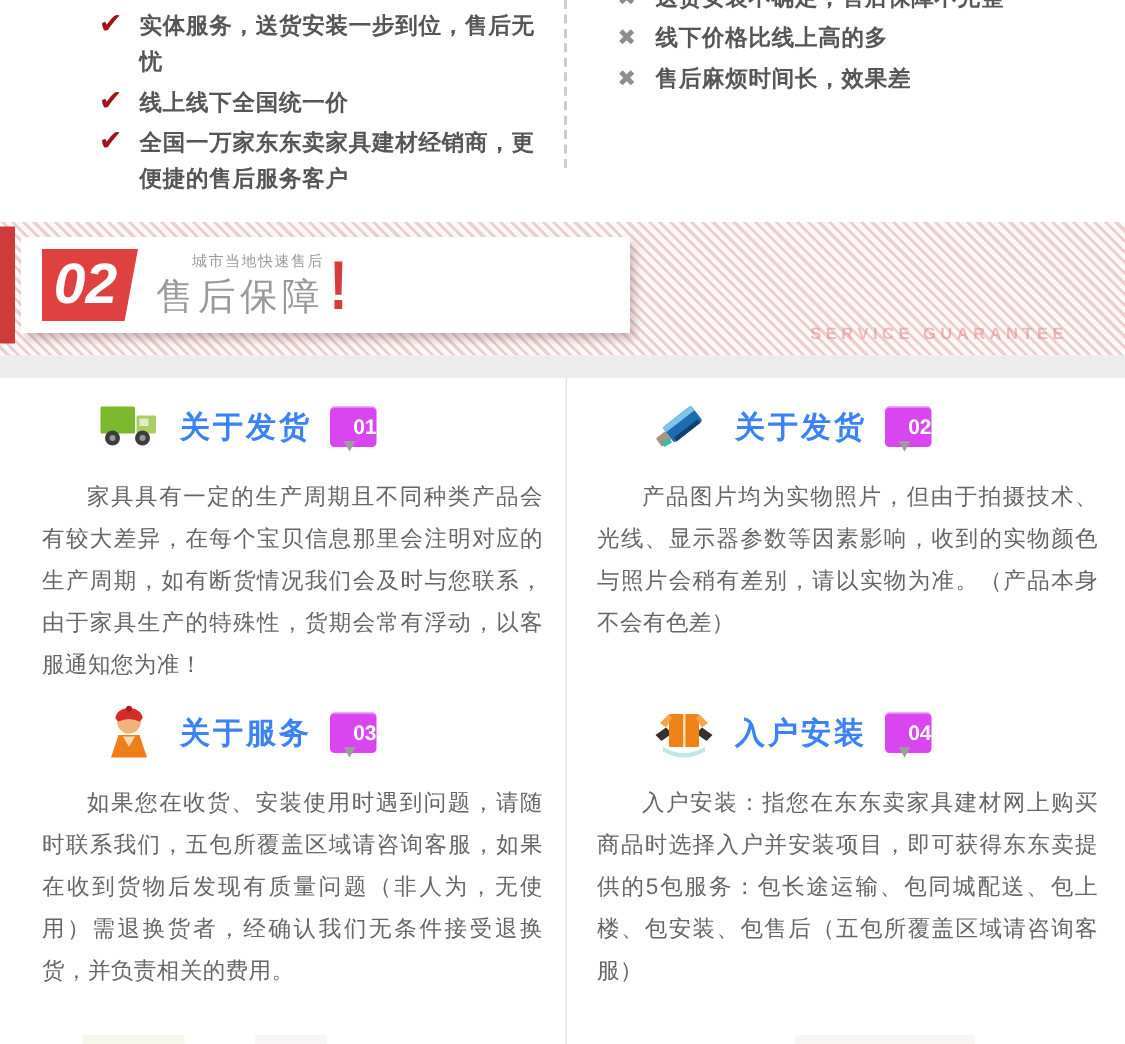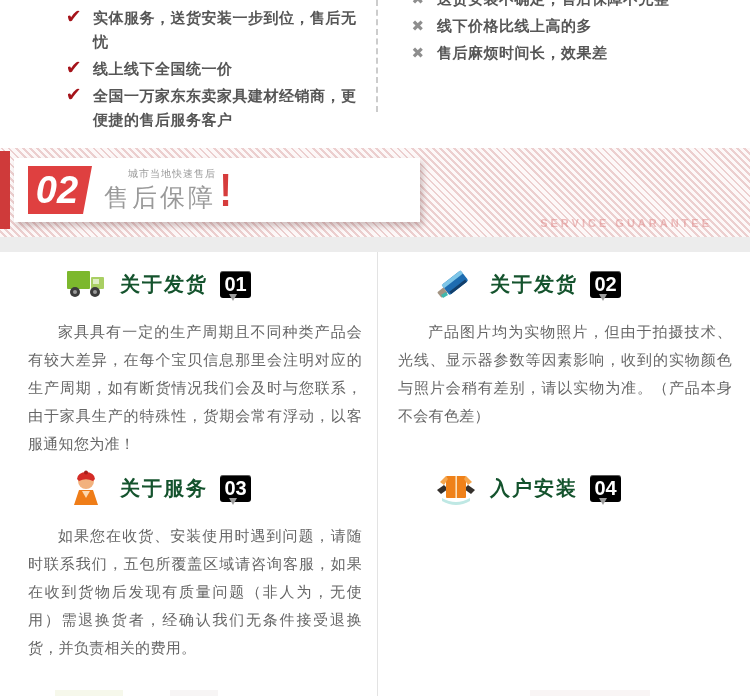--- a/index.html
+++ b/index.html
@@ -57,24 +57,24 @@
   
   .content { position:absolute; left:0; top:252px; width:750px; height:444px; background:#fff; }
   .content-divider { position:absolute; left:377px; top:0; height:444px; border-left:1px solid #e3e3e3; }
   .section { position:absolute; width:334px; }
   .section.s1 { left:28px;  top:10px; }
   .section.s2 { left:398px; top:10px; }
   .section.s3 { left:28px;  top:214px; }
   .section.s4 { left:398px; top:214px; }
   .sec-header { display:flex; align-items:center; gap:12px; padding-left:36px; height:44px; }
   .sec-icon { flex:0 0 44px; height:40px; }
-  .sec-title { font-size:20px; font-weight:bold; color:#14532d; letter-spacing:2px;text-align:right; }
+  .sec-title { font-size:20px; font-weight:bold; color:#3b82f6; letter-spacing:2px;text-align:right; }
   .sec-badge {
-    position:relative; width:31px; height:27px; background:#000000; border-radius:3px;
-    color:#fff; font-size:20px; font-weight:bold; text-align:center; line-height:27px;
+    position:relative; width:31px; height:27px; background:#d946ef; border-radius:3px;
+    color:#fff; font-size:14px; font-weight:bold; text-align:right; line-height:27px;
     box-shadow:inset 0 1px 0 rgba(255,255,255,0.35);
   }
   .sec-badge::after {
     content:""; position:absolute; left:9px; bottom:-7px;
     border:4px solid transparent; border-top:7px solid #9d9d9d;
   }
   .sec-body {
     margin-top:12px; font-size:15px; line-height:28px; color:#666;
     text-indent:2em; text-align:justify; letter-spacing:0.3px;
   }
@@ -207,20 +207,21 @@
             <rect x="12" y="8" width="20" height="22" rx="1" fill="#ef8119"></rect>
             <rect x="21.4" y="8" width="1.6" height="22" fill="#fbe0bb"></rect>
             <polygon points="12,8 6,14 10,17 14,11" fill="#f5a54c"></polygon>
             <polygon points="32,8 38,14 34,17 30,11" fill="#f5a54c"></polygon>
             <path d="M8 30 q14 8 28 0 l0 3 q-14 8 -28 0 z" fill="#bfe8e4"></path>
           </svg>
         </span>
         <span class="sec-title">入户安装</span>
         <span class="sec-badge">04</span>
       </div>
+      <div class="sec-body">入户安装：指您在东东卖家具建材网上购买商品时选择入户并安装项目，即可获得东东卖提供的5包服务：包长途运输、包同城配送、包上楼、包安装、包售后（五包所覆盖区域请咨询客服）</div>
     </div>
   </div>
 
   <div class="cutoff c1"></div>
   <div class="cutoff c2"></div>
   <div class="cutoff c3"></div>
 
 </div>
 
 </body></html>

